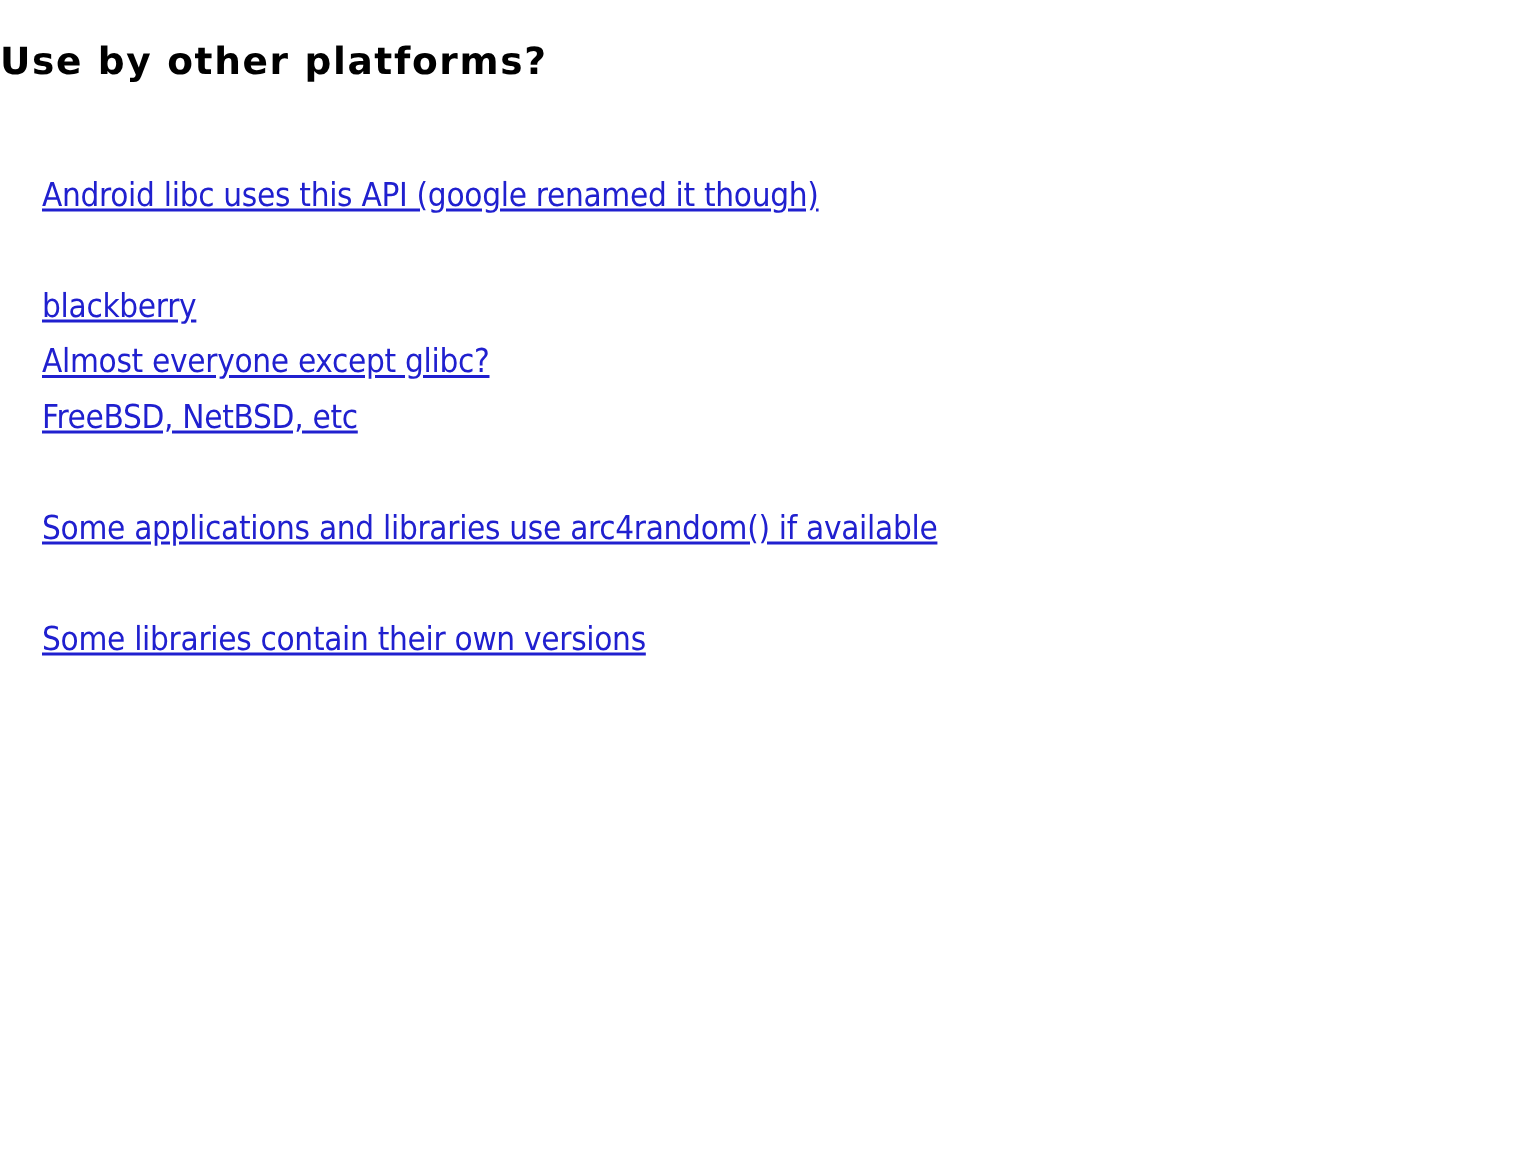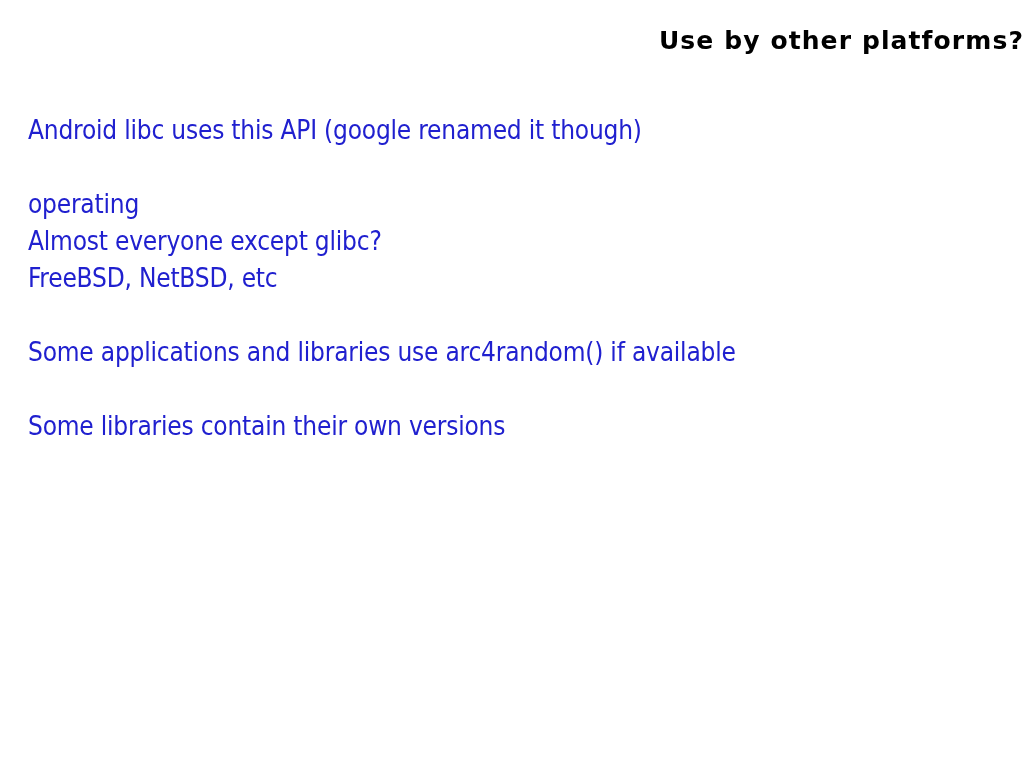--- a/index.html
+++ b/index.html
@@ -22,65 +22,66 @@
     width: 1024px;
     height: 768px;
     background: #ffffff;
   }
 
   .slide-title {
     position: absolute;
     left: 0;
     top: 26px;
     width: 1024px;
-    text-align: right;
+    text-align: left;
     font-family: "DejaVu Sans", sans-serif;
     font-weight: bold;
     font-size: 25px;
     line-height: 30px;
     letter-spacing: 1.1px;
     color: #000000;
     white-space: nowrap;
   }
 
   .body-block {
     position: absolute;
     left: 28px;
     top: 112px;
     width: 960px;
   }
 
   .body-line {
     font-family: "DejaVu Sans Condensed", "DejaVu Sans", sans-serif;
-    font-size: 26px;
+    font-size: 22px;
     line-height: 37px;
     color: #2020cf;
     white-space: pre;
     letter-spacing: -0.2px;
     height: 37px;
+    text-decoration: underline;
   }
 
   .body-line.spacer {
     color: transparent;
   }
 </style>
 </head>
 <body>
 
 <div class="slide">
 
   <div class="slide-title">Use by other platforms?</div>
 
   <div class="body-block">
 
     <div class="body-line">Android libc uses this API (google renamed it though)</div>
 
     <div class="body-line spacer"></div>
 
-    <div class="body-line">operating</div>
+    <div class="body-line">blackberry</div>
 
 
     <div class="body-line">Almost everyone except glibc?</div>
 
     <div class="body-line">FreeBSD, NetBSD, etc</div>
 
     <div class="body-line spacer"></div>
 
     <div class="body-line">Some applications and libraries use arc4random() if available</div>
 

